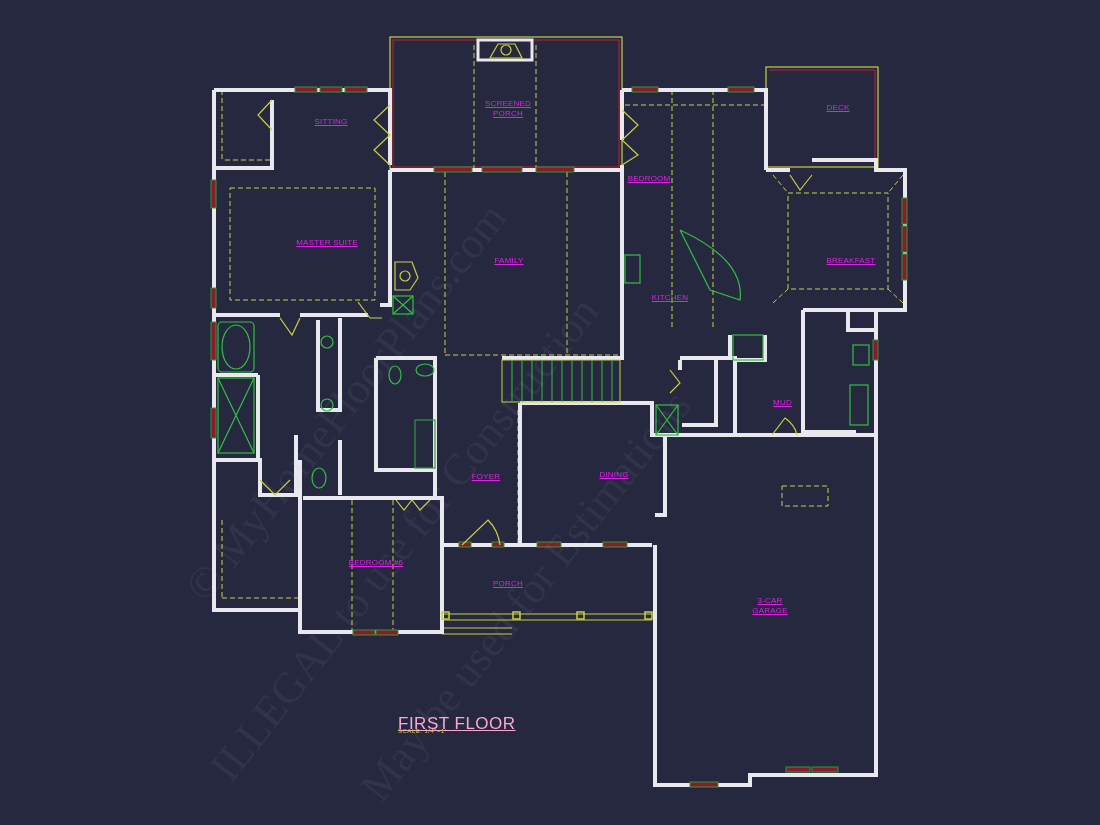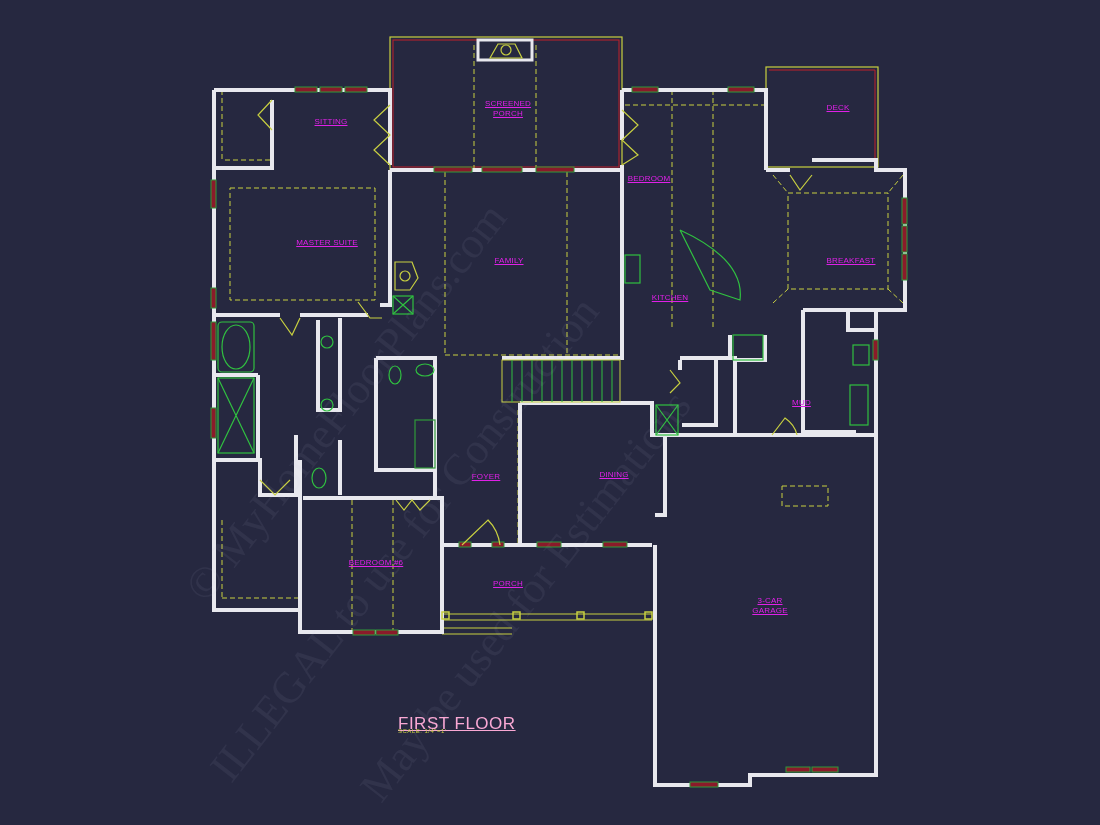--- a/index.html
+++ b/index.html
@@ -163,21 +163,21 @@
 <div id="labels">
     <div class="label" style="left: 331px; top: 117px;">SITTING</div>
     <div class="label" style="left: 508px; top: 99px;">SCREENED
 PORCH</div>
     <div class="label" style="left: 838px; top: 103px;">DECK</div>
     <div class="label" style="left: 649px; top: 174px;">BEDROOM</div>
     <div class="label" style="left: 311px; top: 238px; padding-left: 32px;">MASTER SUITE</div>
     <div class="label" style="left: 509px; top: 256px;">FAMILY</div>
     <div class="label" style="left: 851px; top: 240px; margin-top: 16px;">BREAKFAST</div>
     <div class="label" style="left: 670px; top: 293px;">KITCHEN</div>
-    <div class="label" style="left: 779px; top: 398px; padding-left: 45px;">MUD</div>
+    <div class="label" style="left: 760px; top: 398px; padding-left: 45px;">MUD</div>
     <div class="label" style="left: 486px; top: 472px;">FOYER</div>
     <div class="label" style="left: 586px; top: 470px; margin-left: 28px;">DINING</div>
     <div class="label" style="left: 376px; top: 558px;">BEDROOM #6</div>
     <div class="label" style="left: 508px; top: 579px;">PORCH</div>
     <div class="label" style="left: 770px; top: 596px;">3-CAR
 GARAGE</div>
   </div>
 
 <div class="title">FIRST FLOOR</div>
 <div class="scale">SCALE: 1/4"=1'</div>

